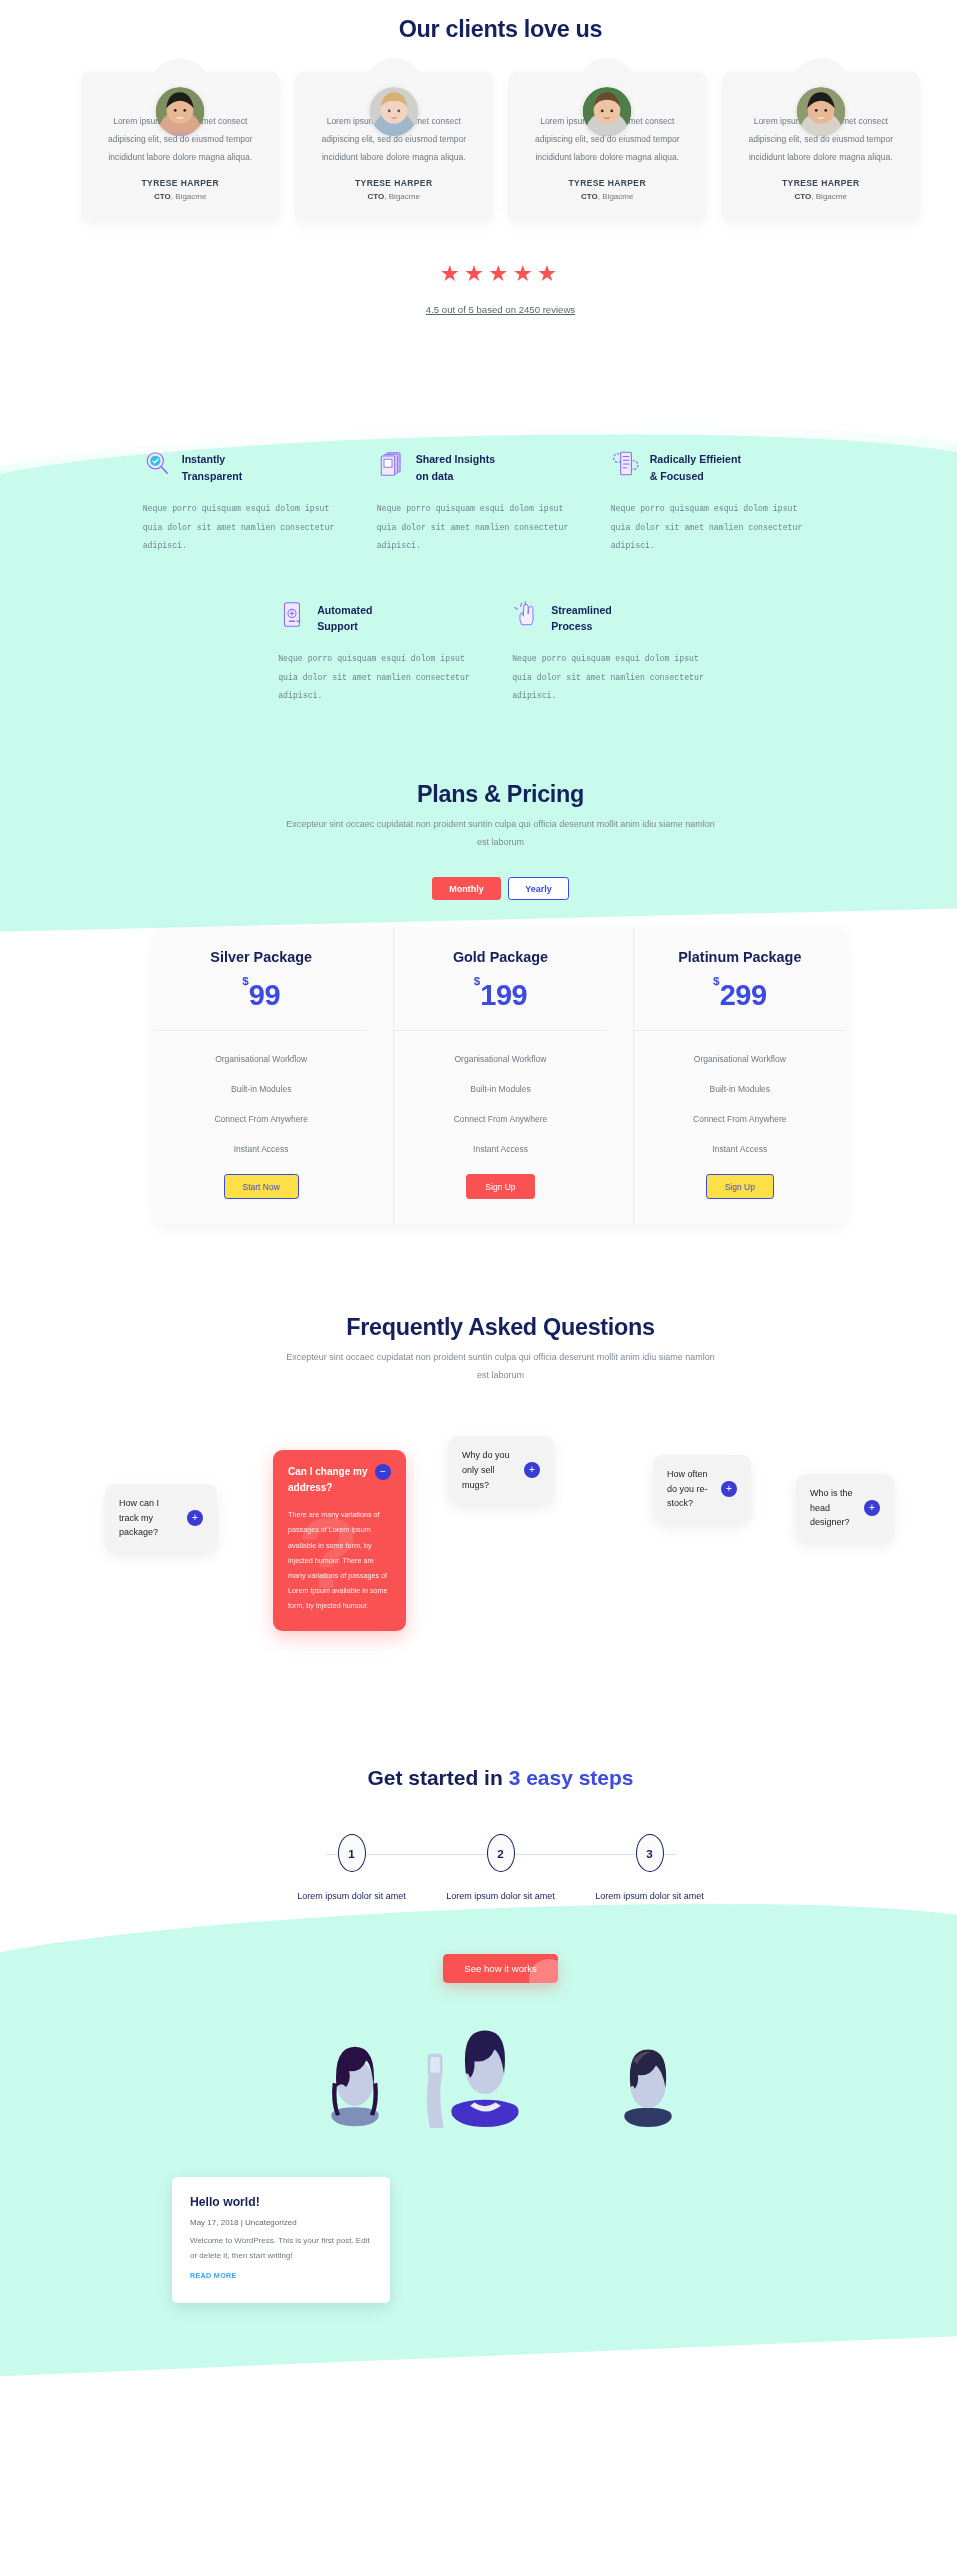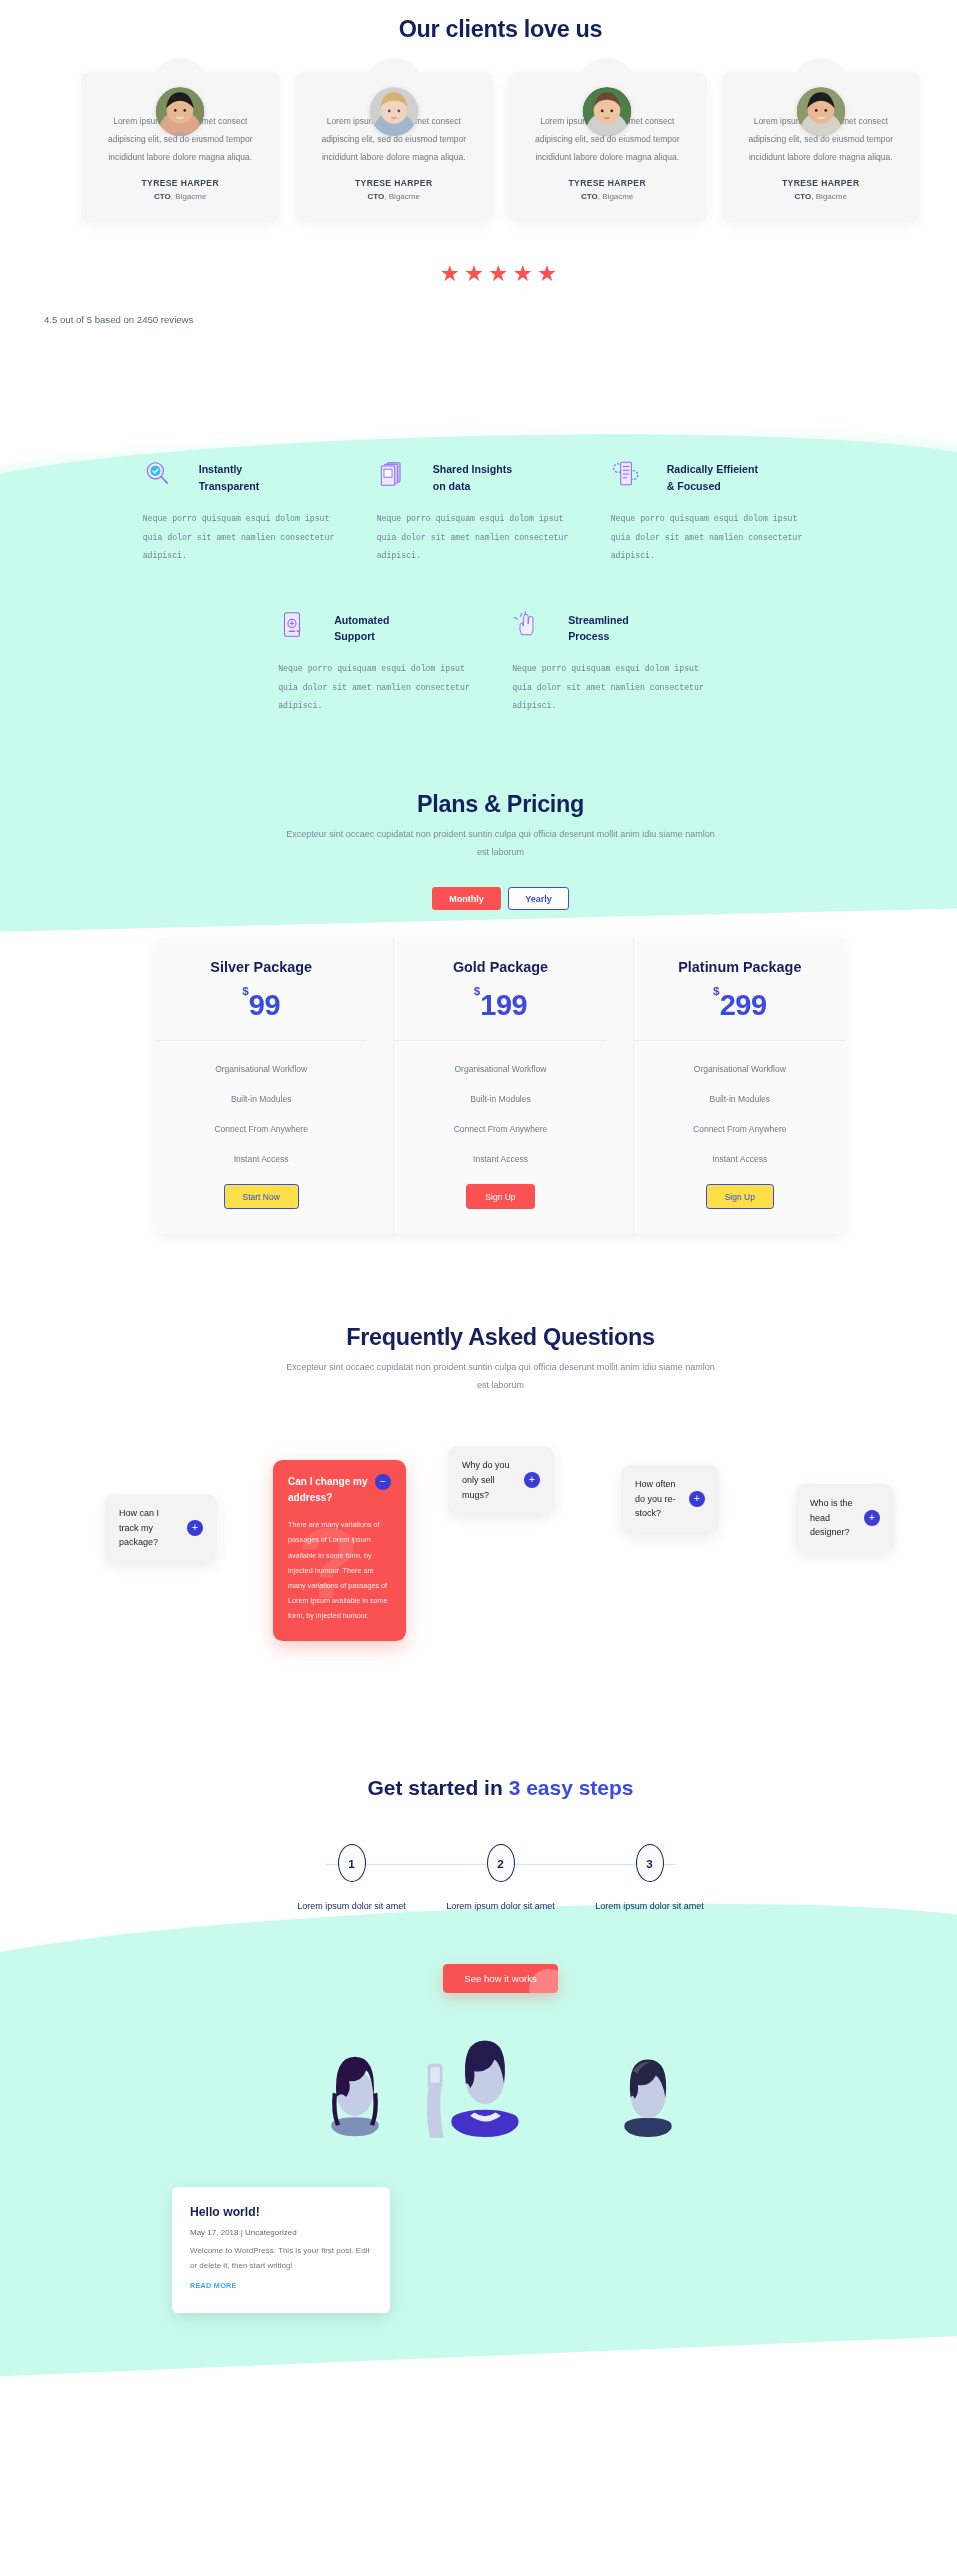--- a/index.html
+++ b/index.html
@@ -42,21 +42,21 @@
     width:49px; height:49px; border-radius:50%; overflow:hidden;
     box-shadow:0 1.1px 5.3px rgba(0,0,0,.12); z-index:2;
   }
   .t-quote{ color:#6f7880; font-size:8.5px; line-height:2.1; margin-bottom:11.7px; }
   .t-name{ color:#3b4753; font-weight:bold; font-size:8.5px; letter-spacing:0.4px; }
   .t-role{ color:#6f7880; font-size:8px; margin-top:3.7px; }
   .t-role b{ color:#3b4753; }
 
   .stars{ text-align:center; margin-top:41px; letter-spacing:4.3px; }
   .stars span{ color:#fa5252; font-size:22.3px; line-height:1; }
-  .rating-text{ text-align:left; color:#5b6670; font-size:9.6px; margin-top:29px; }
+  .rating-text{ text-align:center; color:#5b6670; font-size:9.6px; margin-top:19px;text-decoration:underline; }
 
   
   .mint1{
     position:absolute; left:-4%; top:436px; width:108%; height:484px;
     background:#c8fbec; z-index:1;
     border-radius:50% 50% 0 0 / 9% 9% 0 0;
     transform:rotate(-1.4deg);
   }
   .mint1-fade{
     position:absolute; left:-4%; top:425px; width:108%; height:48px;
@@ -69,21 +69,21 @@
     border-radius:50% 50% 0 0 / 10% 10% 0 0;
     transform:rotate(-2.4deg);
   }
 
   
   .sec-features{ position:relative; z-index:3; padding-top:85px; }
   .feat-grid{ width:739px; margin:49px auto 0; }
   .feat-row{ display:flex; }
   .feat-row.r2{ justify-content:center; margin-top:44px; }
   .feat{ width:234px; padding:0 11.7px; }
-  .feat-head{ display:flex; align-items:flex-start; gap:27px; }
+  .feat-head{ display:flex; align-items:flex-start; gap:10px; }
   .feat-icon{ width:29px; height:29px; flex:none; position:relative; }
   .feat-title{
     color:#15205c; font-weight:bold; font-size:10.6px; line-height:1.55;
     padding-top:2.1px;
   }
   .feat-text{ color:#6f8390; font-size:8.2px; line-height:2.25; margin-top:16px;font-family:Liberation Mono, monospace; }
 
   
   .sec-pricing{ position:relative; z-index:3; padding-top:74px; }
   .toggle{ display:flex; justify-content:center; gap:7.4px; margin-top:25.5px; }
@@ -491,21 +491,21 @@
           <div class="faq-btn">−</div>
         </div>
         <div class="faq-a">There are many variations of passages of Lorem Ipsum available in some form, by injected humour. There are many variations of passages of Lorem Ipsum available in some form, by injected humour.</div>
       </div>
 
       <div class="faq-card" style="left:404px; top:5.3px; width:106px;">
         <div class="faq-q">Why do you only sell mugs?</div>
         <div class="faq-btn">+</div>
       </div>
 
-      <div class="faq-card" style="left:577px; top:24px; width:98px;">
+      <div class="faq-card" style="left:609px; top:24px; width:98px;">
         <div class="faq-q">How often do you re-stock?</div>
         <div class="faq-btn">+</div>
       </div>
 
       <div class="faq-card" style="left:752px; top:43px; width:98px;">
         <div class="faq-q">Who is the head designer?</div>
         <div class="faq-btn">+</div>
       </div>
 
     </div>

